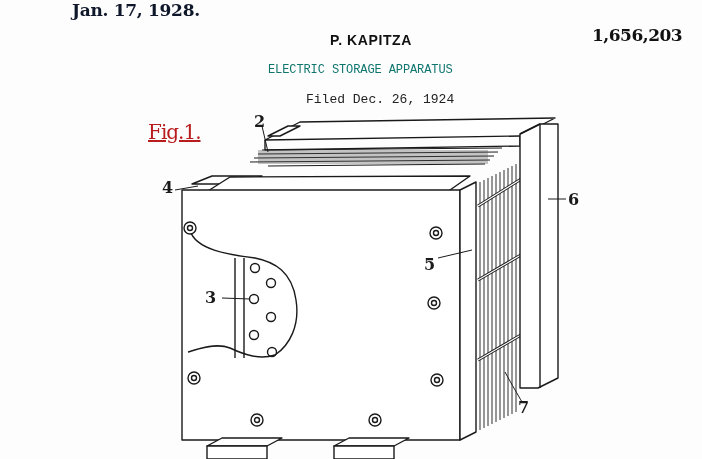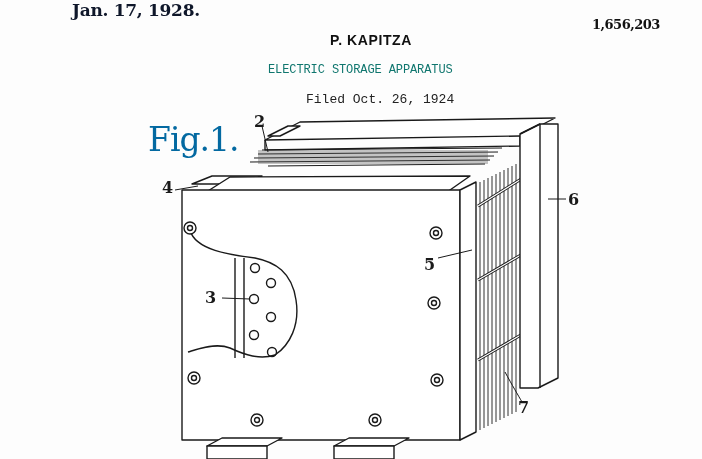--- a/index.html
+++ b/index.html
@@ -1,36 +1,36 @@
 <!DOCTYPE html>
 <html><head>
 <meta charset="utf-8">
 <style>
   html, body { margin: 0; padding: 0; background: #ffffff; }
   body { width: 702px; height: 459px; position: relative; overflow: hidden; }
   .sheet { position: absolute; left: 0; top: 0; width: 702px; height: 459px; background: #fdfdfd; }
   .date { position: absolute; left: 72px; top: 0px; font-family: "DejaVu Serif", serif; font-weight: bold; font-size: 17px; color: #0f172a; letter-spacing: -0.3px; }
-  .patno { position: absolute; left: 592px; top: 17px; font-family: "DejaVu Serif", serif; font-weight: bold; font-size: 13px; color: #111; letter-spacing: -0.5px; }
+  .patno { position: absolute; left: 592px; top: 25px; font-family: "DejaVu Serif", serif; font-weight: bold; font-size: 17px; color: #111; letter-spacing: -0.5px; }
   .inventor { position: absolute; left: 330px; top: 32px; font-family: "Liberation Sans", sans-serif; font-weight: bold; font-size: 14px; color: #111; letter-spacing: 0.6px; }
   .title { position: absolute; left: 268px; top: 63px; font-family: "Liberation Mono", monospace; font-size: 12px; color: #0f766e; letter-spacing: -0.1px; }
   .filed { position: absolute; left: 306px; top: 92px; font-family: "Liberation Mono", monospace; font-size: 13px; color: #222; }
-  .fig { position: absolute; left: 148px; top: 120px; font-family: "DejaVu Serif", serif; font-size: 33px; color: #0369a1; letter-spacing: -1px; }
+  .fig { position: absolute; left: 148px; top: 120px; font-family: "DejaVu Serif", serif; font-size: 20px; color: #b91c1c; letter-spacing: -1px; text-decoration: underline; }
   .ref { position: absolute; font-family: "DejaVu Serif", serif; font-weight: bold; font-size: 16px; color: #1a1a1a; }
   svg.drawing { position: absolute; left: 0; top: 0; }
 </style>
 </head>
 <body>
 
 <div class="sheet">
 
   <div class="date">Jan. 17, 1928.</div>
   <div class="patno">1,656,203</div>
   <div class="inventor">P. KAPITZA</div>
   <div class="title">ELECTRIC STORAGE APPARATUS</div>
-  <div class="filed">Filed Oct. 26, 1924</div>
+  <div class="filed">Filed Dec. 26, 1924</div>
   <div class="fig">Fig.1.</div>
 
   <svg class="drawing" width="702" height="459" viewBox="0 0 702 459">
     <g fill="none" stroke="#1a1a1a" stroke-width="1.4" stroke-linejoin="round">
 
       <polygon points="265,140 300,122 555,118 520,136" fill="#fff"></polygon>
       <polyline points="265,140 265,150 520,146 520,136"></polyline>
 
       <g stroke-width="1">
         <line x1="250" y1="162" x2="490" y2="160"></line>

